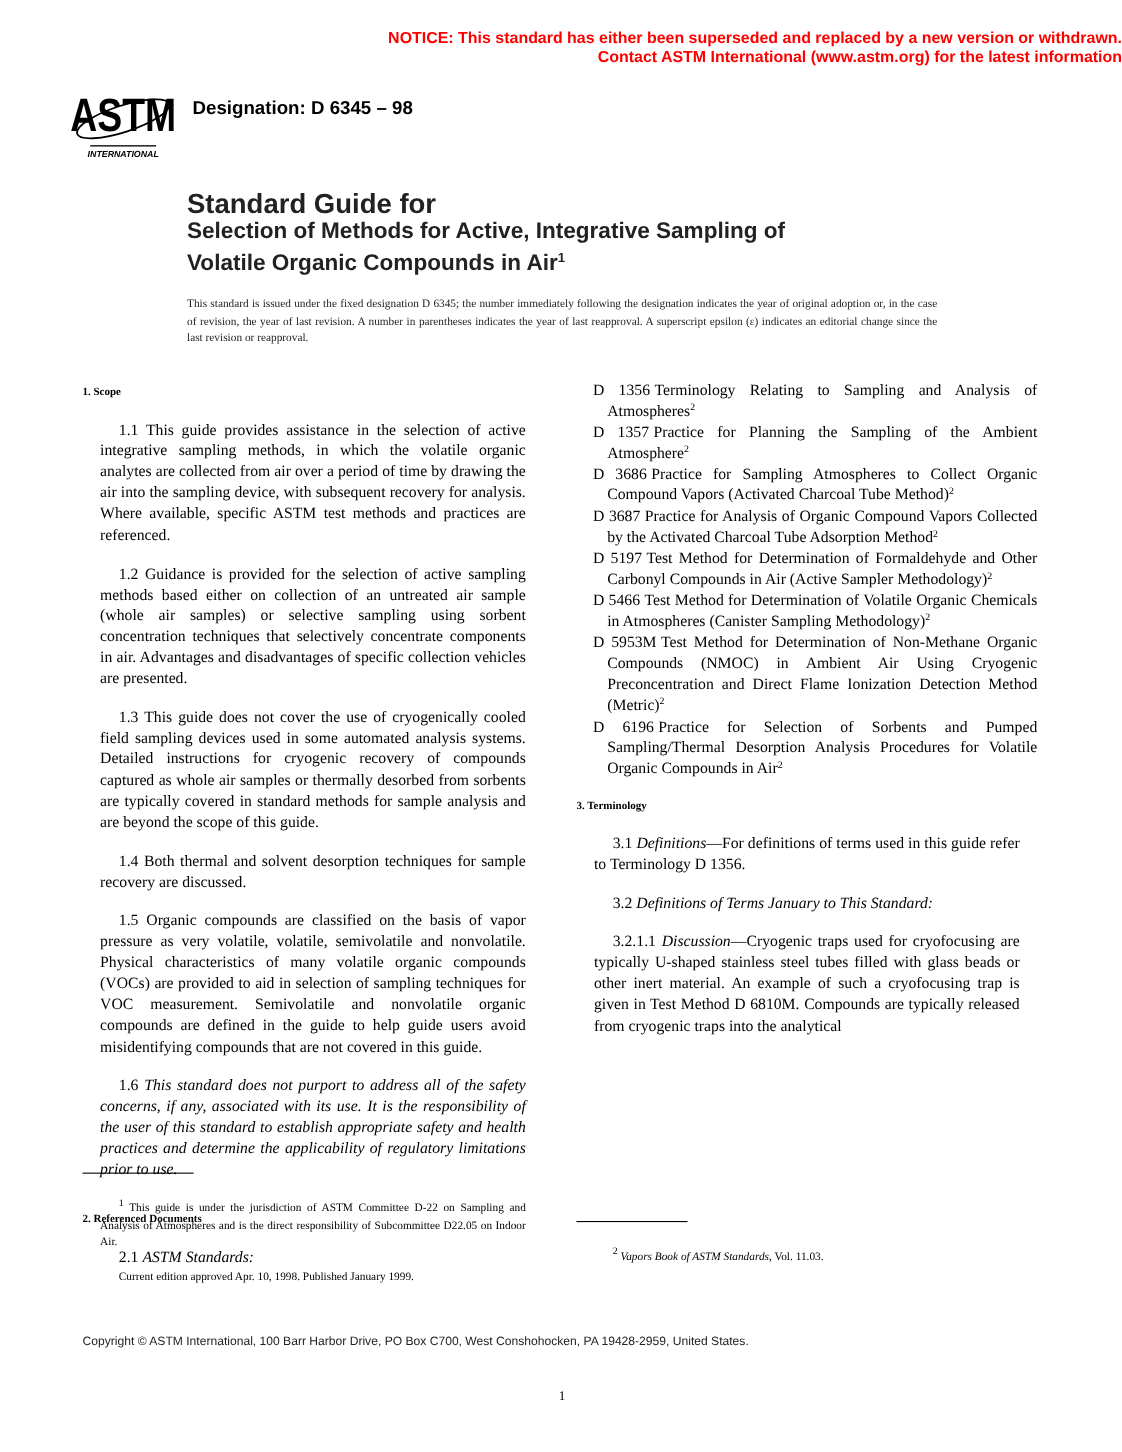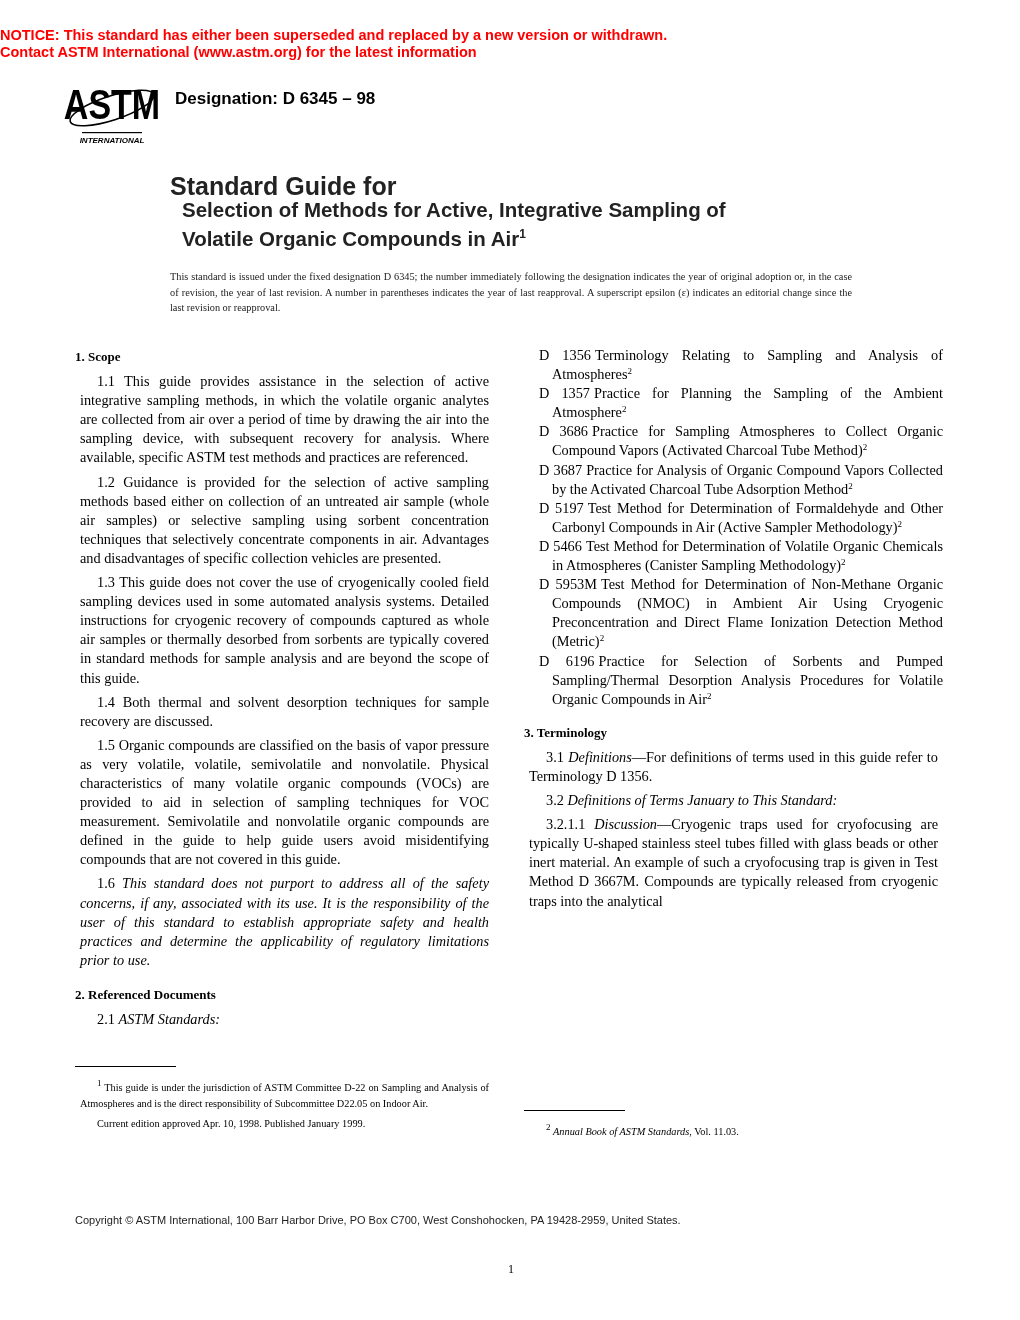--- a/index.html
+++ b/index.html
@@ -1,29 +1,29 @@
 <!DOCTYPE html>
 <html><head>
 <meta charset="utf-8">
 <style>
   html, body { margin: 0; padding: 0; background: #ffffff; }
   body { width: 1020px; height: 1320px; position: relative; overflow: hidden; color: #000; font-family: "Liberation Serif", serif; }
-  .notice { position: absolute; top: 27px; left: 0; width: 1020px; text-align: left; color: #ff0000; font-family: "Liberation Sans", sans-serif; font-weight: bold; font-size: 14.5px; line-height: 17px; }
+  .notice { position: absolute; top: 27px; left: 0; width: 1020px; text-align: right; color: #ff0000; font-family: "Liberation Sans", sans-serif; font-weight: bold; font-size: 14.5px; line-height: 17px; }
   .logo { position: absolute; left: 64px; top: 80px; width: 96px; height: 66px; }
   .designation { position: absolute; left: 175px; top: 89px; font-family: "Liberation Sans", sans-serif; font-weight: bold; font-size: 17px; }
   .title { position: absolute; left: 170px; top: 175px; font-family: "Liberation Sans", sans-serif; font-weight: bold; color: #222; }
   .title .t1 { font-size: 25px; line-height: 22px; }
-  .title .t2 { font-size: 20.5px; line-height: 25px; margin-left: 12px; }
+  .title .t2 { font-size: 20.5px; line-height: 25px; }
   .title sup { font-size: 12px; }
   .preamble { position: absolute; left: 170px; top: 269px; width: 682px; font-size: 10.3px; line-height: 15.6px; text-align: justify; font-family: "Liberation Serif", serif; color: #222; }
   .col { position: absolute; font-size: 14.3px; line-height: 19.1px; text-align: justify; }
   .colL { left: 75px; top: 347px; width: 419px; }
   .colR { left: 524px; top: 346px; width: 419px; }
-  .h { font-weight: bold; font-size: 13px; margin: 0 0 6px 0; }
-  .p { text-indent: 17px; margin: 5px; }
+  .h { font-weight: bold; font-size: 10px; margin: 0 0 6px 0; }
+  .p { text-indent: 17px; margin: 16px; }
   .gap { height: 10px; }
   .ref { padding-left: 28px; text-indent: -13px; margin: 0; }
   .ref .code { margin-right: 4px; }
   sup.fn { font-size: 9px; vertical-align: 5px; line-height: 0; }
   .fnrule { position: absolute; height: 1px; background: #000; }
   .footnote { position: absolute; font-size: 10.3px; line-height: 15.5px; text-align: justify; }
   .copyright { position: absolute; left: 75px; top: 1214px; font-family: "Liberation Sans", sans-serif; font-size: 11px; color: #222; }
   .pagenum { position: absolute; left: 508px; top: 1262px; font-size: 12px; }
   i { font-style: italic; }
 </style>
@@ -81,22 +81,22 @@
     <p class="ref"><span class="code">D 3687</span><span>Practice for Analysis of Organic Compound Vapors Collected by the Activated Charcoal Tube Adsorption Method</span><sup class="fn">2</sup></p>
     <p class="ref"><span class="code">D 5197</span><span>Test Method for Determination of Formaldehyde and Other Carbonyl Compounds in Air (Active Sampler Methodology)</span><sup class="fn">2</sup></p>
     <p class="ref"><span class="code">D 5466</span><span>Test Method for Determination of Volatile Organic Chemicals in Atmospheres (Canister Sampling Methodology)</span><sup class="fn">2</sup></p>
     <p class="ref"><span class="code">D 5953M</span><span>Test Method for Determination of Non-Methane Organic Compounds (NMOC) in Ambient Air Using Cryogenic Preconcentration and Direct Flame Ionization Detection Method (Metric)</span><sup class="fn">2</sup></p>
     <p class="ref"><span class="code">D 6196</span><span>Practice for Selection of Sorbents and Pumped Sampling/Thermal Desorption Analysis Procedures for Volatile Organic Compounds in Air</span><sup class="fn">2</sup></p>
   </div>
   <div class="gap" style="height:14px;"></div>
   <div class="h">3.  Terminology</div>
   <p class="p"><span>3.1 </span><i>Definitions</i><span>—For definitions of terms used in this guide refer to Terminology D 1356.</span></p>
   <p class="p"><span>3.2 </span><i>Definitions of Terms January to This Standard:</i></p>
-  <p class="p"><span>3.2.1.1 </span><i>Discussion</i><span>—Cryogenic traps used for cryofocusing are typically U-shaped stainless steel tubes filled with glass beads or other inert material. An example of such a cryofocusing trap is given in Test Method D 3667M. Compounds are typically released from cryogenic traps into the analytical</span></p>
+  <p class="p"><span>3.2.1.1 </span><i>Discussion</i><span>—Cryogenic traps used for cryofocusing are typically U-shaped stainless steel tubes filled with glass beads or other inert material. An example of such a cryofocusing trap is given in Test Method D 6810M. Compounds are typically released from cryogenic traps into the analytical</span></p>
 </div>
 
 <div class="fnrule" style="left:524px; top:1110px; width:101px;"></div>
 <div class="footnote" style="left:524px; top:1119px; width:419px;">
-  <div class="p"><sup class="fn">2</sup> <i>Annual Book of ASTM Standards</i><span>, Vol. 11.03.</span></div>
+  <div class="p"><sup class="fn">2</sup> <i>Vapors Book of ASTM Standards</i><span>, Vol. 11.03.</span></div>
 </div>
 
 <div class="copyright">Copyright © ASTM International, 100 Barr Harbor Drive, PO Box C700, West Conshohocken, PA 19428-2959, United States.</div>
 <div class="pagenum">1</div>
 
 </body></html>

